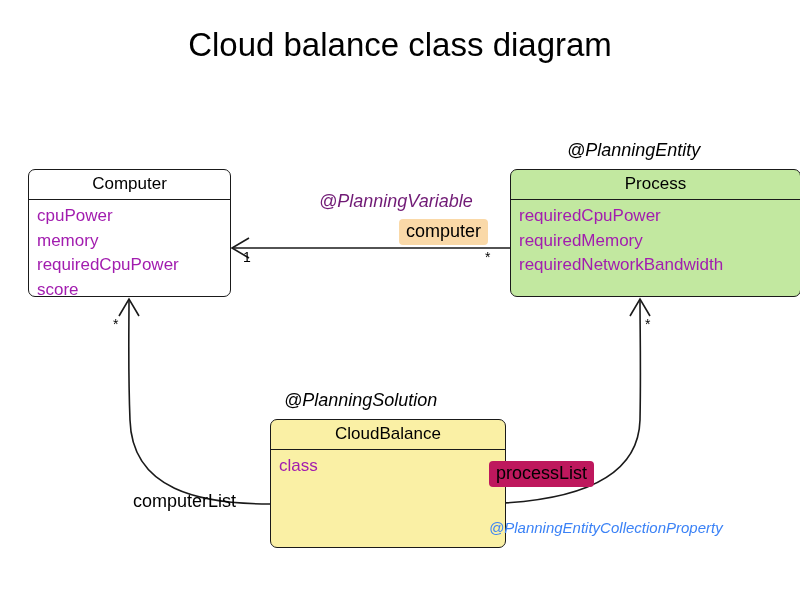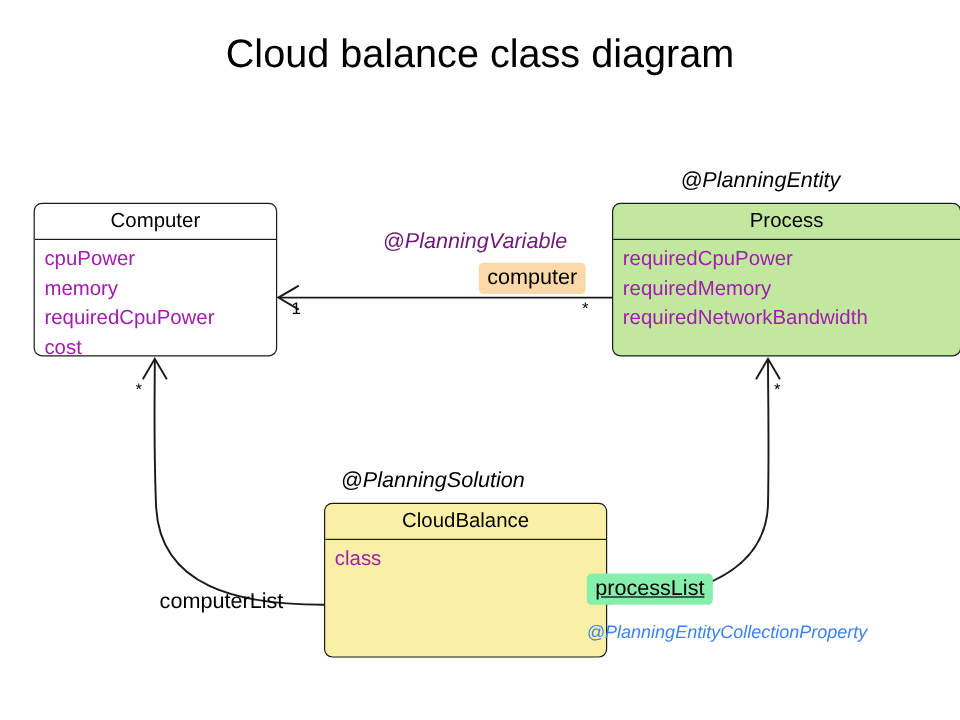--- a/index.html
+++ b/index.html
@@ -130,23 +130,22 @@
     border-radius: 4px;
     padding: 2px 7px 3px 7px;
   }
   #role-computer {
     left: 399px;
     top: 219px;
     background: #fad9a8;
   }
   #role-processlist {
     left: 489px;
-    top: 478px;
-    background: #86efac;
-    text-decoration: underline;
+    top: 461px;
+    background: #be185d;
   }
   #role-computerlist {
     left: 133px;
     top: 491px;
   }
 
   
   .multiplicity {
     position: absolute;
     font-size: 14px;
@@ -183,21 +182,21 @@
     </g>
   </svg>
 
   <div class="uml-class" id="class-computer">
     <div class="cls-name">Computer</div>
     <div class="cls-sep"></div>
     <div class="cls-attrs">
       <div>cpuPower</div>
       <div>memory</div>
       <div>requiredCpuPower</div>
-      <div>cost</div>
+      <div>score</div>
     </div>
   </div>
 
   <div class="annotation" id="ann-planning-entity">@PlanningEntity</div>
   <div class="uml-class" id="class-process">
     <div class="cls-name">Process</div>
     <div class="cls-sep"></div>
     <div class="cls-attrs">
       <div>requiredCpuPower</div>
       <div>requiredMemory</div>

